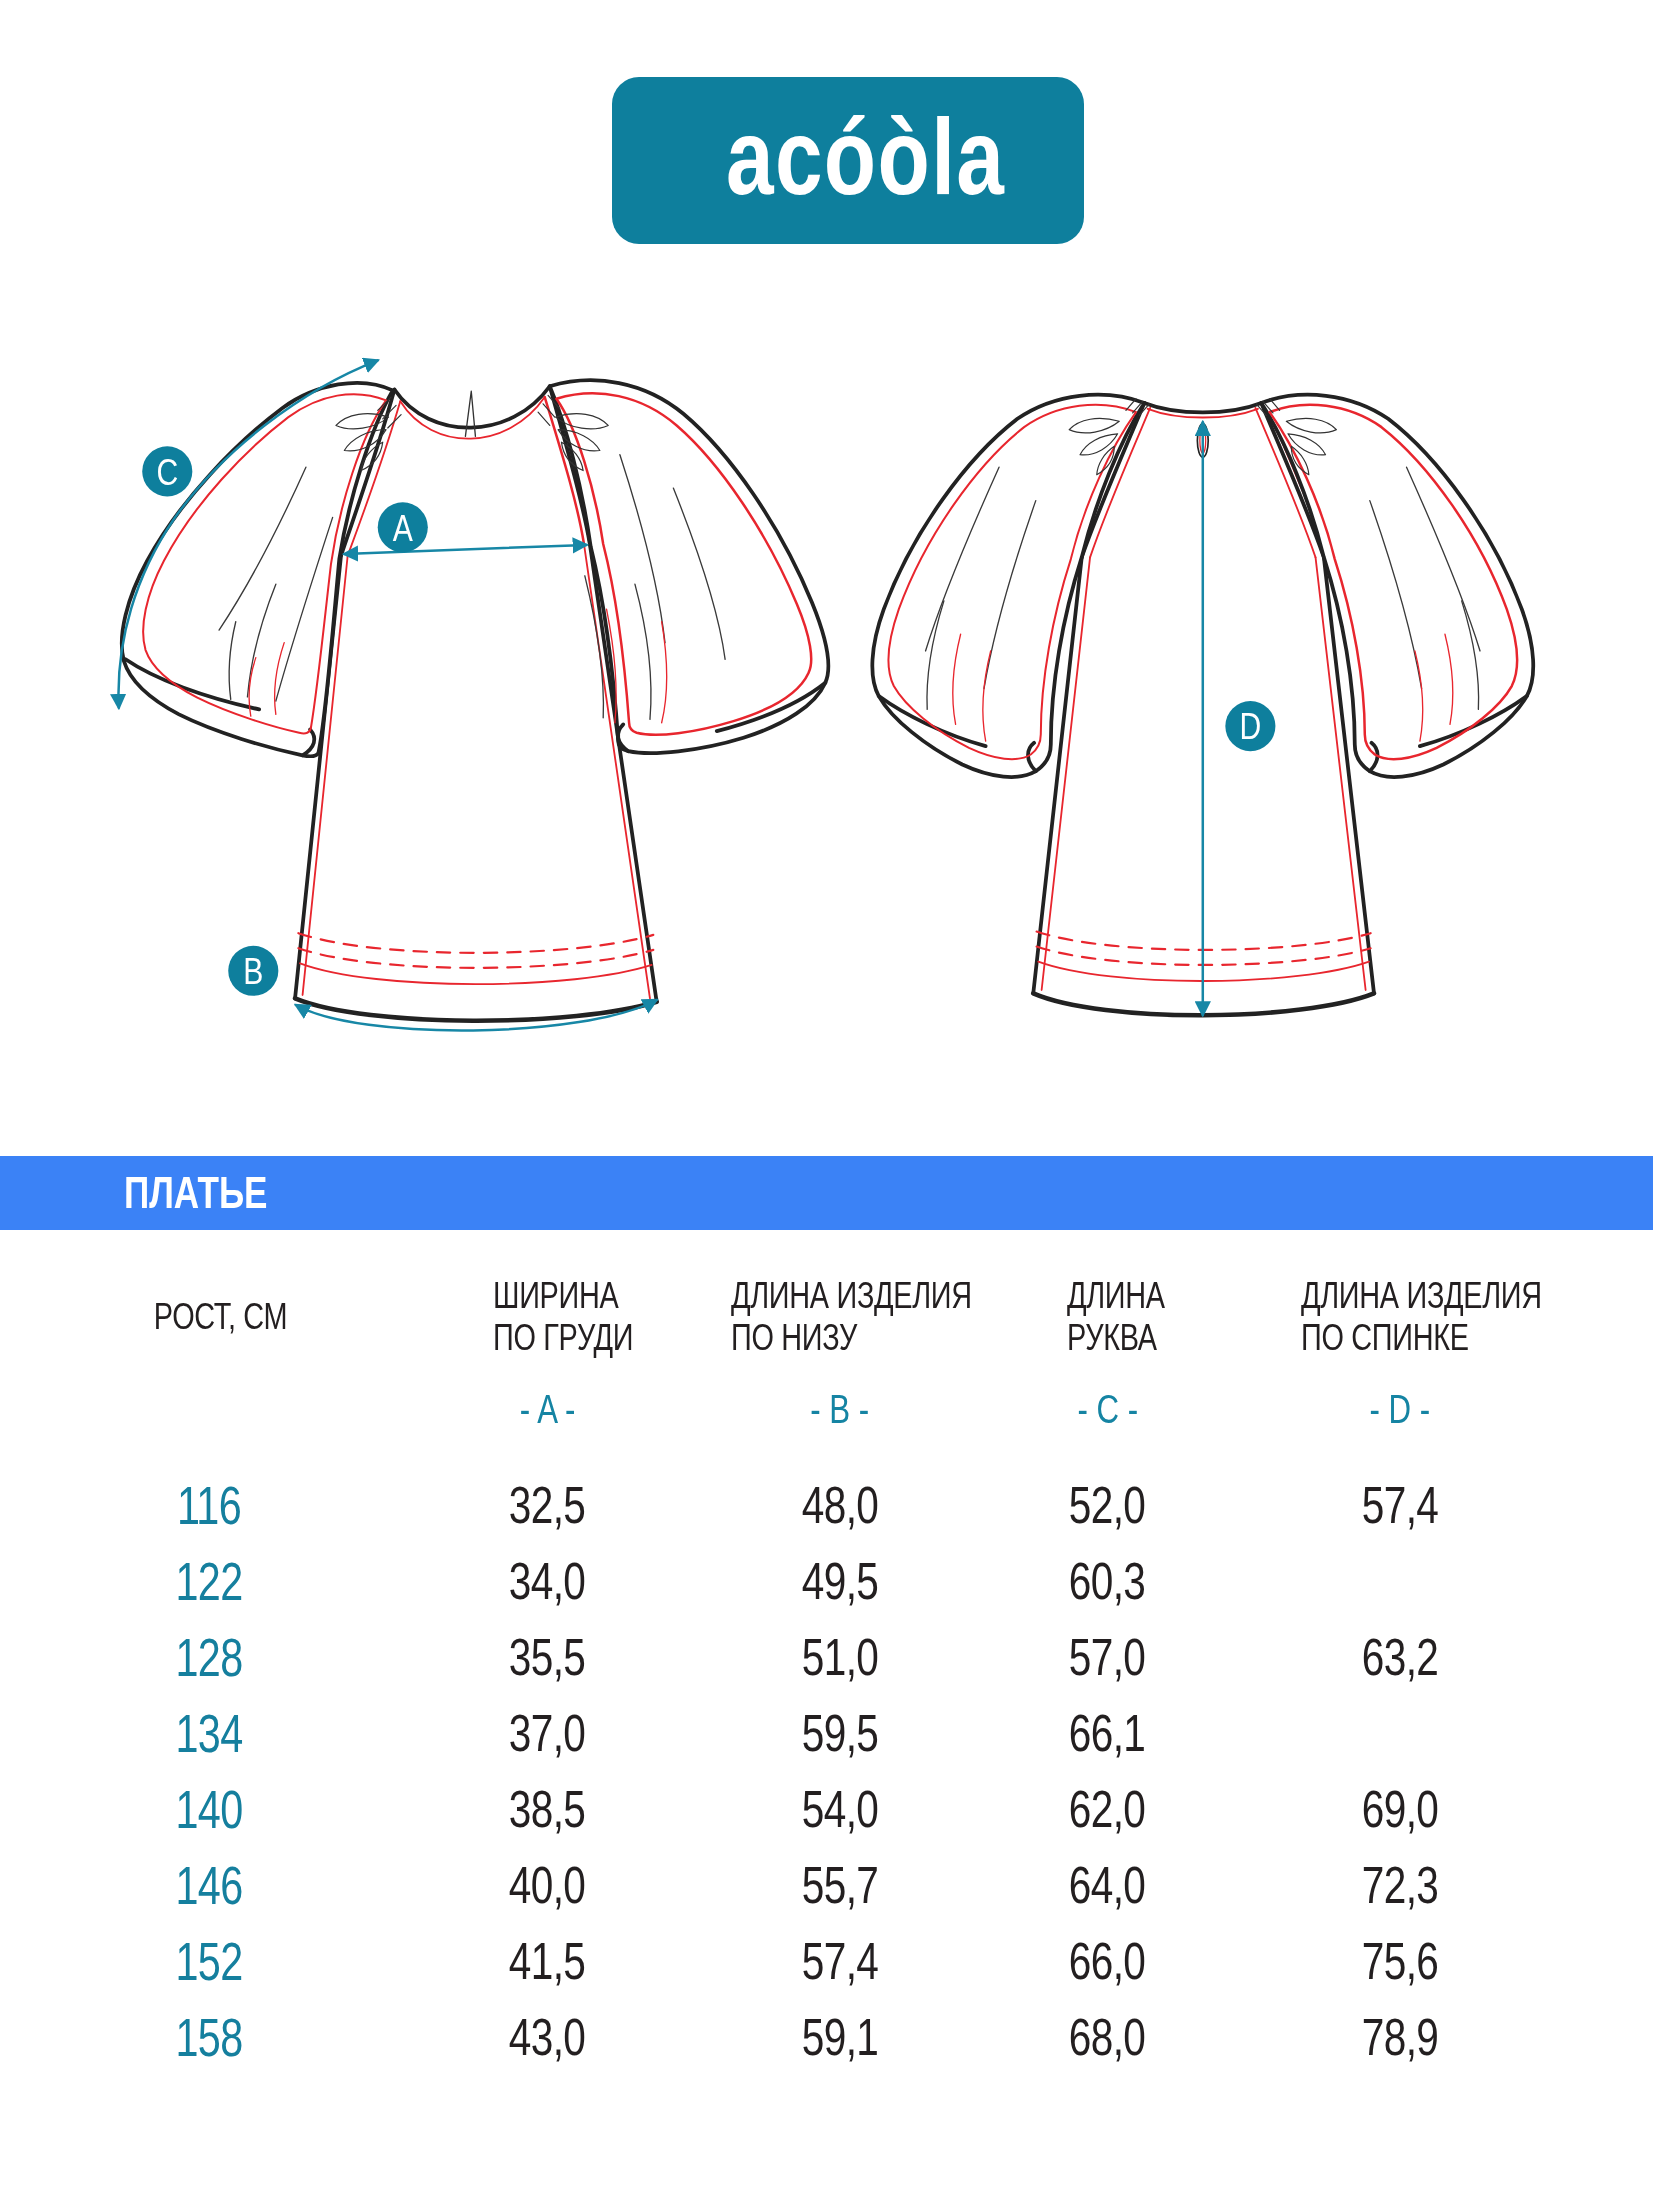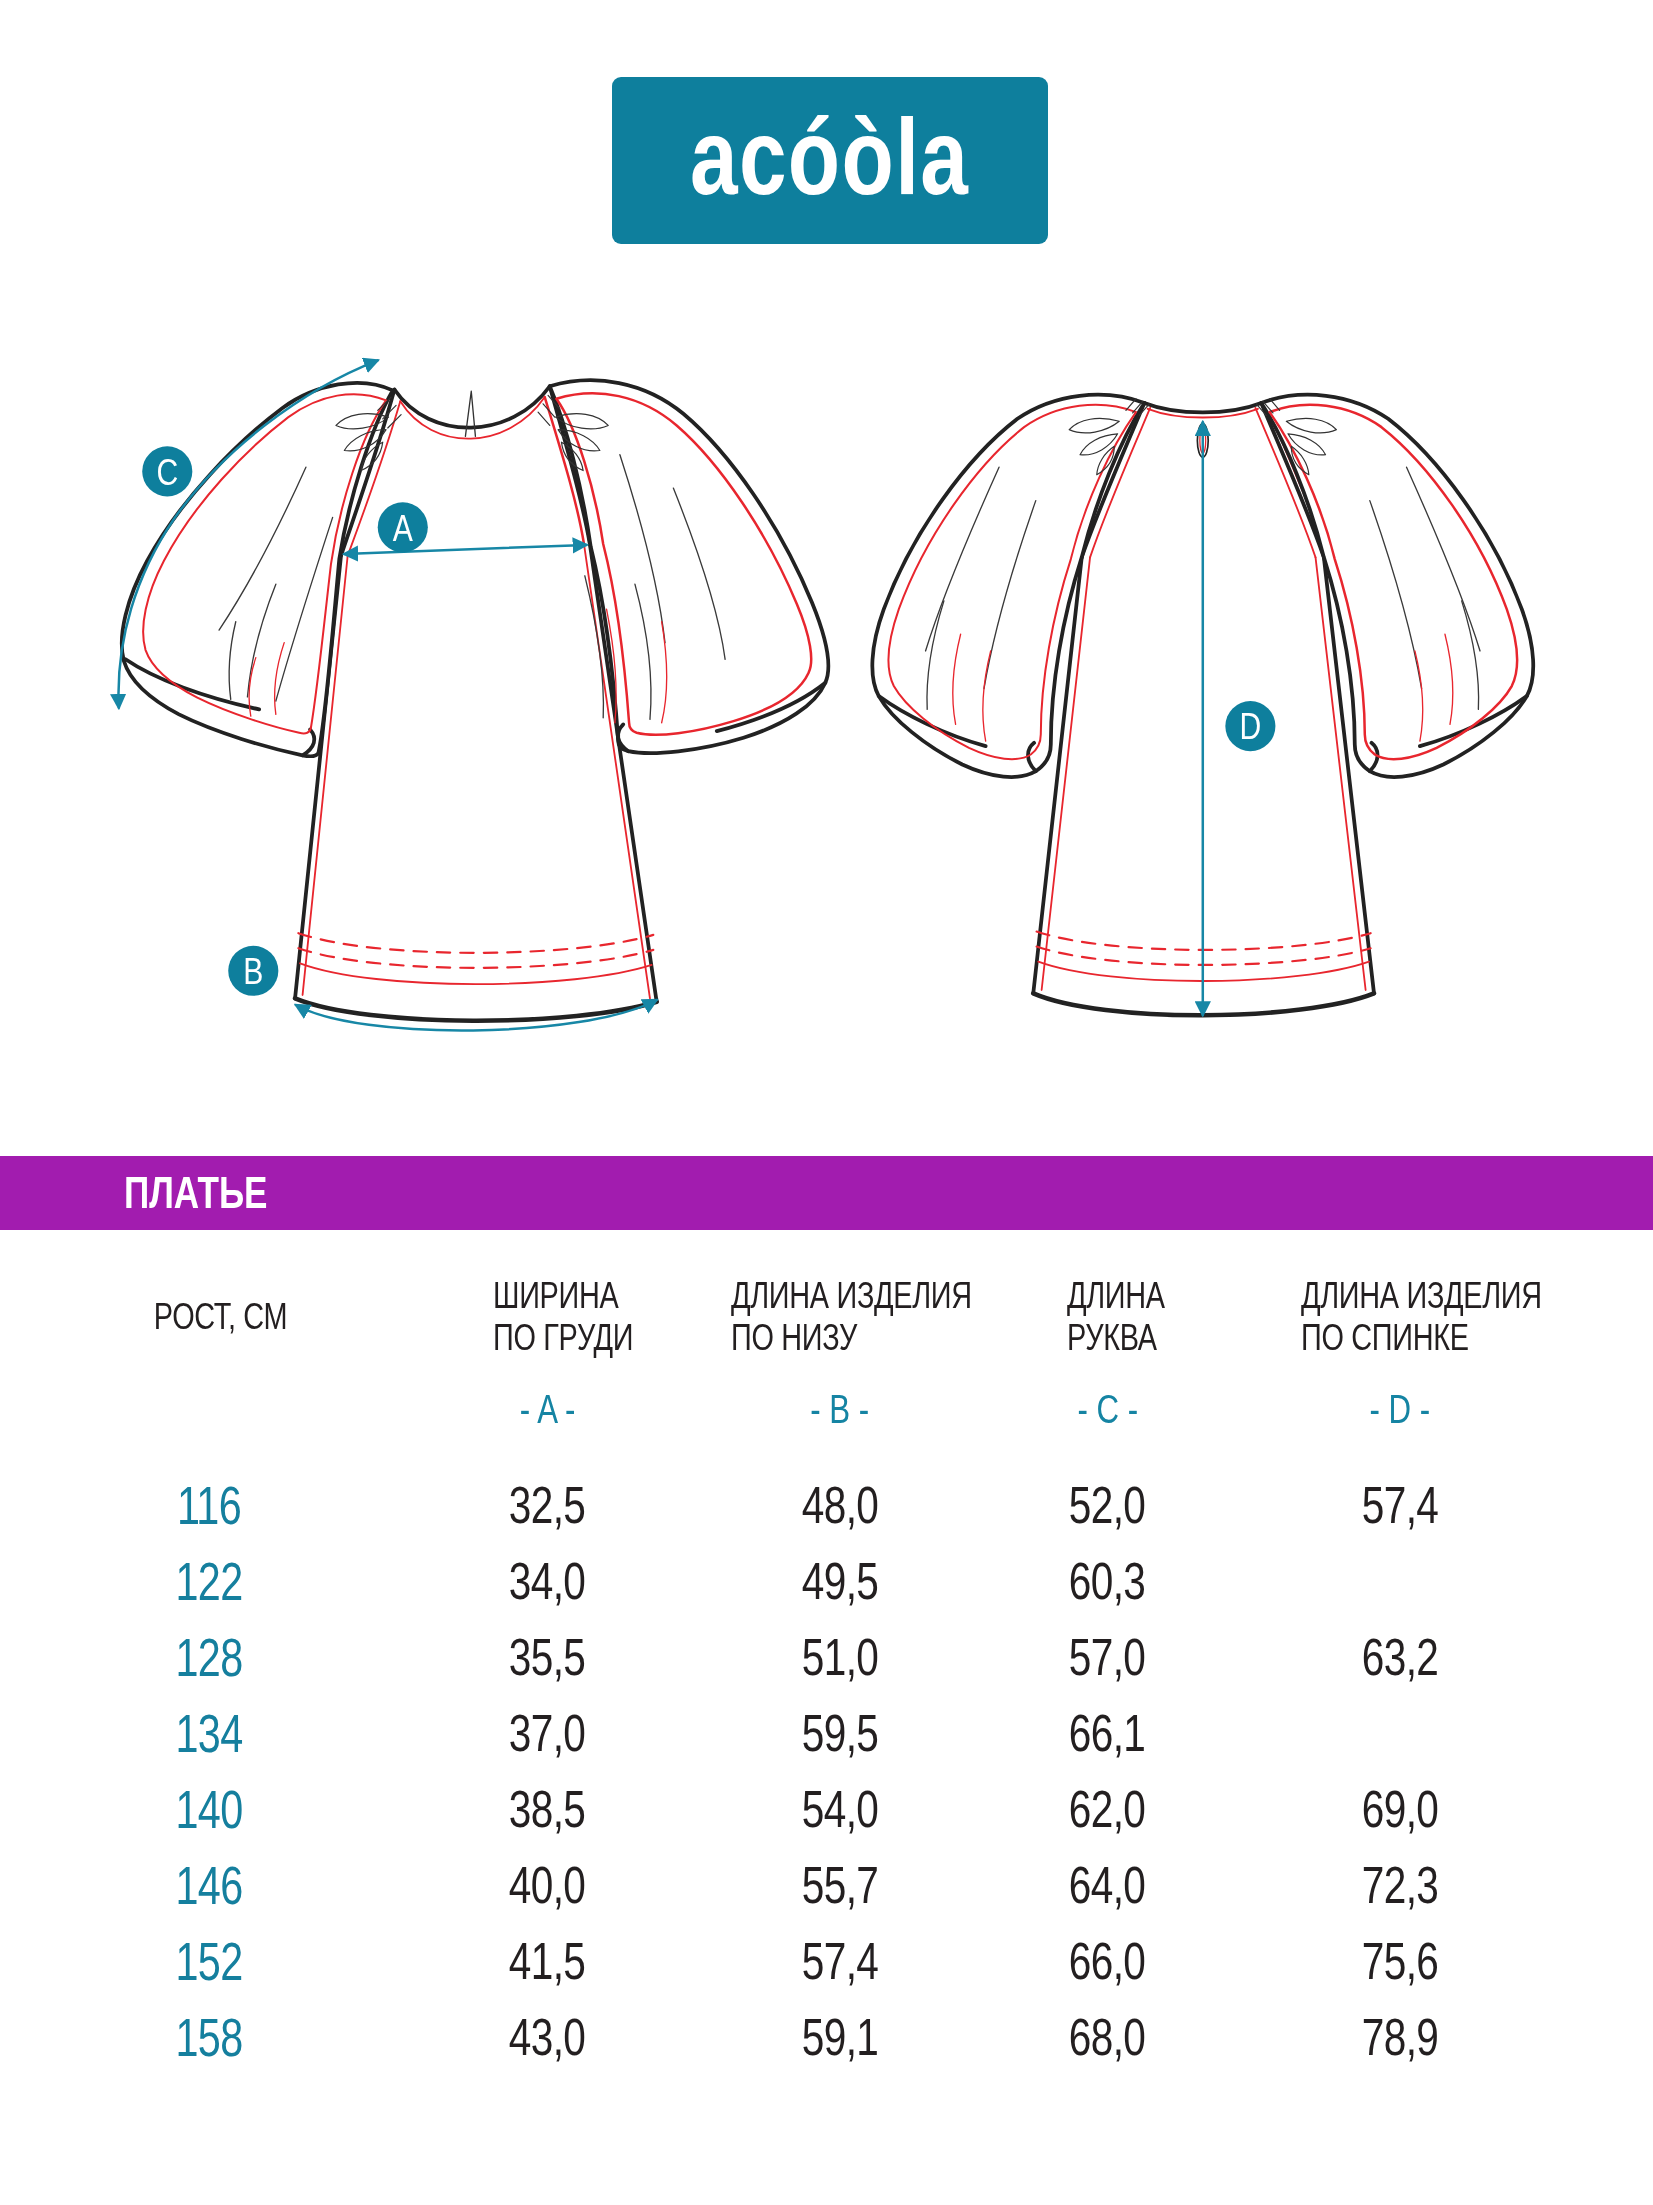--- a/index.html
+++ b/index.html
@@ -5,29 +5,29 @@
   html,body{margin:0;padding:0;background:#ffffff;}
   #page{position:relative;width:1654px;height:2205px;background:#fff;overflow:hidden;
         font-family:"Liberation Sans", sans-serif;color:#231F20;}
 
   
   .cx{display:inline-block;transform:scaleX(0.78);transform-origin:center;white-space:nowrap;}
   .cx.left{transform-origin:left center;}
 
   
   .logo-box{position:absolute;left:612px;top:77px;width:436px;height:167px;
-            background:#0E7F9D;border-radius:9px;display:flex;align-items:center;justify-content:center;}
+            background:#0E7F9D;border-radius:27px;display:flex;align-items:center;justify-content:center;padding-left:36px;}
   .logo-text{font-weight:bold;font-size:107px;color:#fff;letter-spacing:1.7px;
              transform:scaleX(0.80);line-height:1;padding-bottom:6.7px;}
 
   
   .drawing{position:absolute;left:0;top:200px;width:1654px;height:952px;}
 
   
-  .banner{position:absolute;left:0;top:1156px;width:1654px;height:74px;background:#a21caf;
+  .banner{position:absolute;left:0;top:1156px;width:1654px;height:74px;background:#3b82f6;
           display:flex;align-items:center;}
   .banner-title{color:#fff;font-weight:bold;font-size:45px;margin-left:124px;letter-spacing:0px;}
   .banner-title .cx{transform-origin:left center;}
 
   
   .grid-row{display:grid;grid-template-columns:418px 259px 326px 209px 376px;width:1587px;}
   .thead{position:absolute;left:12px;top:1273px;}
   .thead .hcell{height:87px;display:flex;flex-direction:column;justify-content:center;}
   .thead .hl{font-size:37px;line-height:42px;letter-spacing:-0.4px;}
   .hc-center{align-items:center;}

